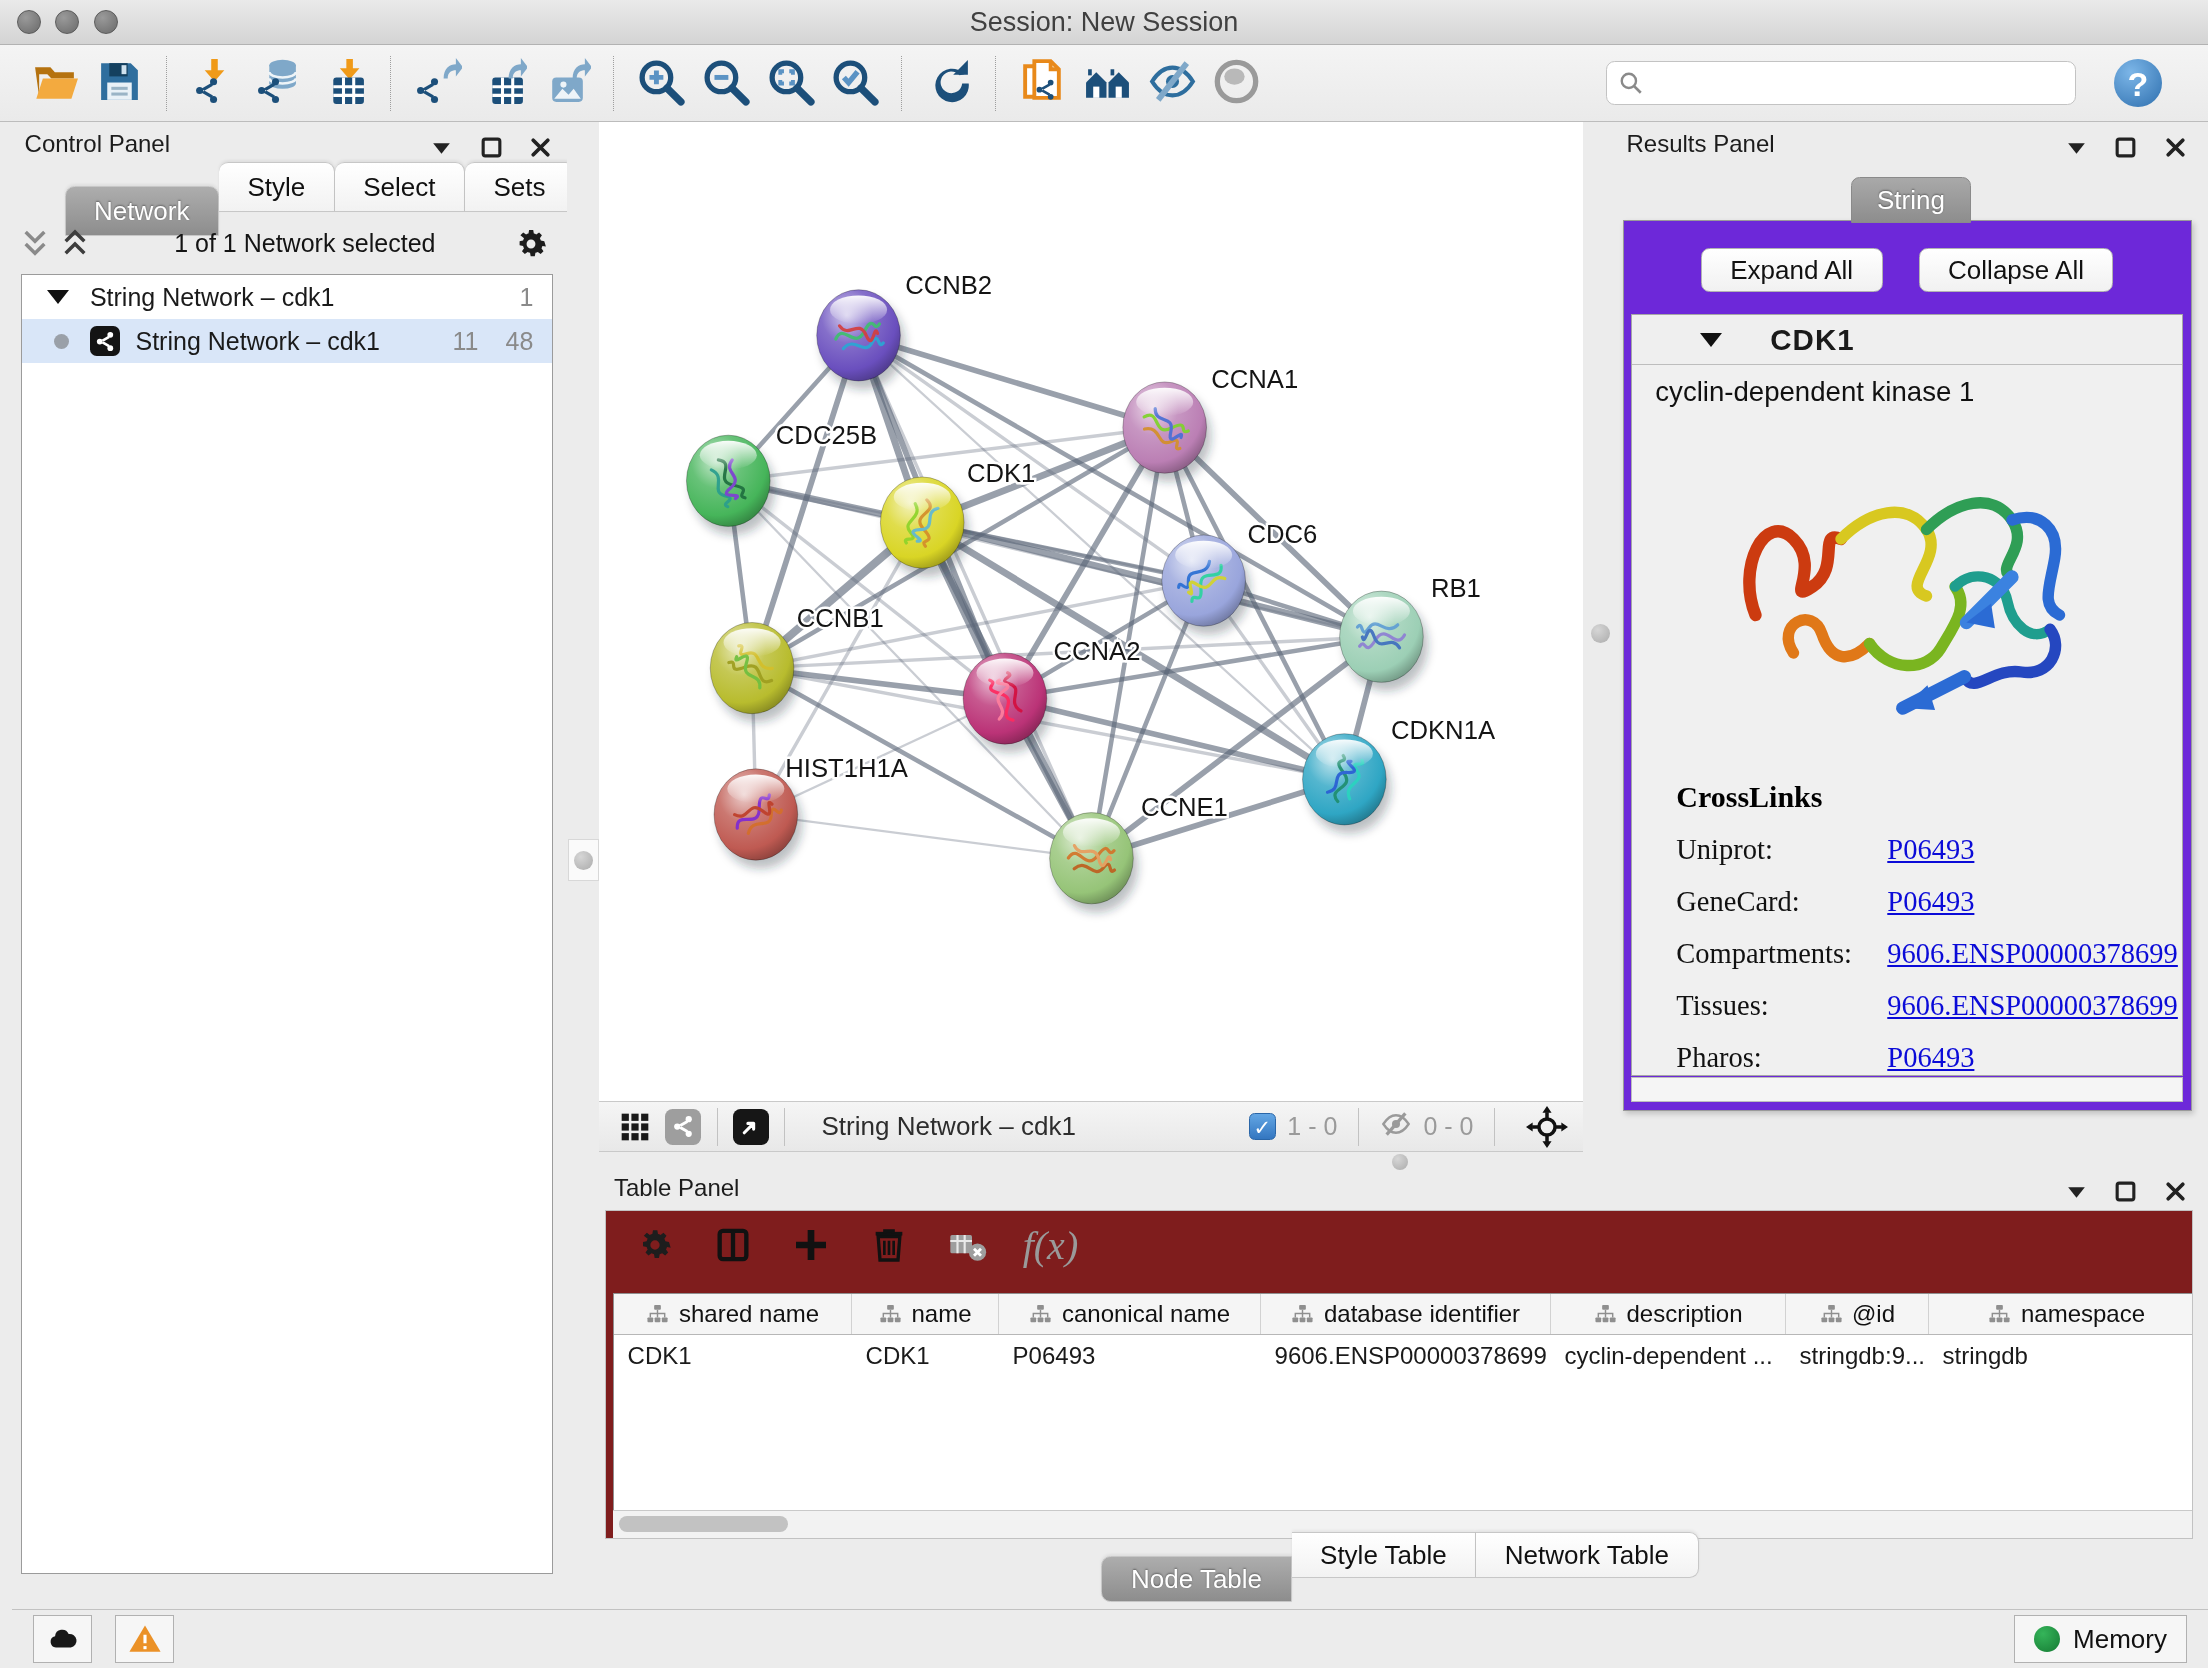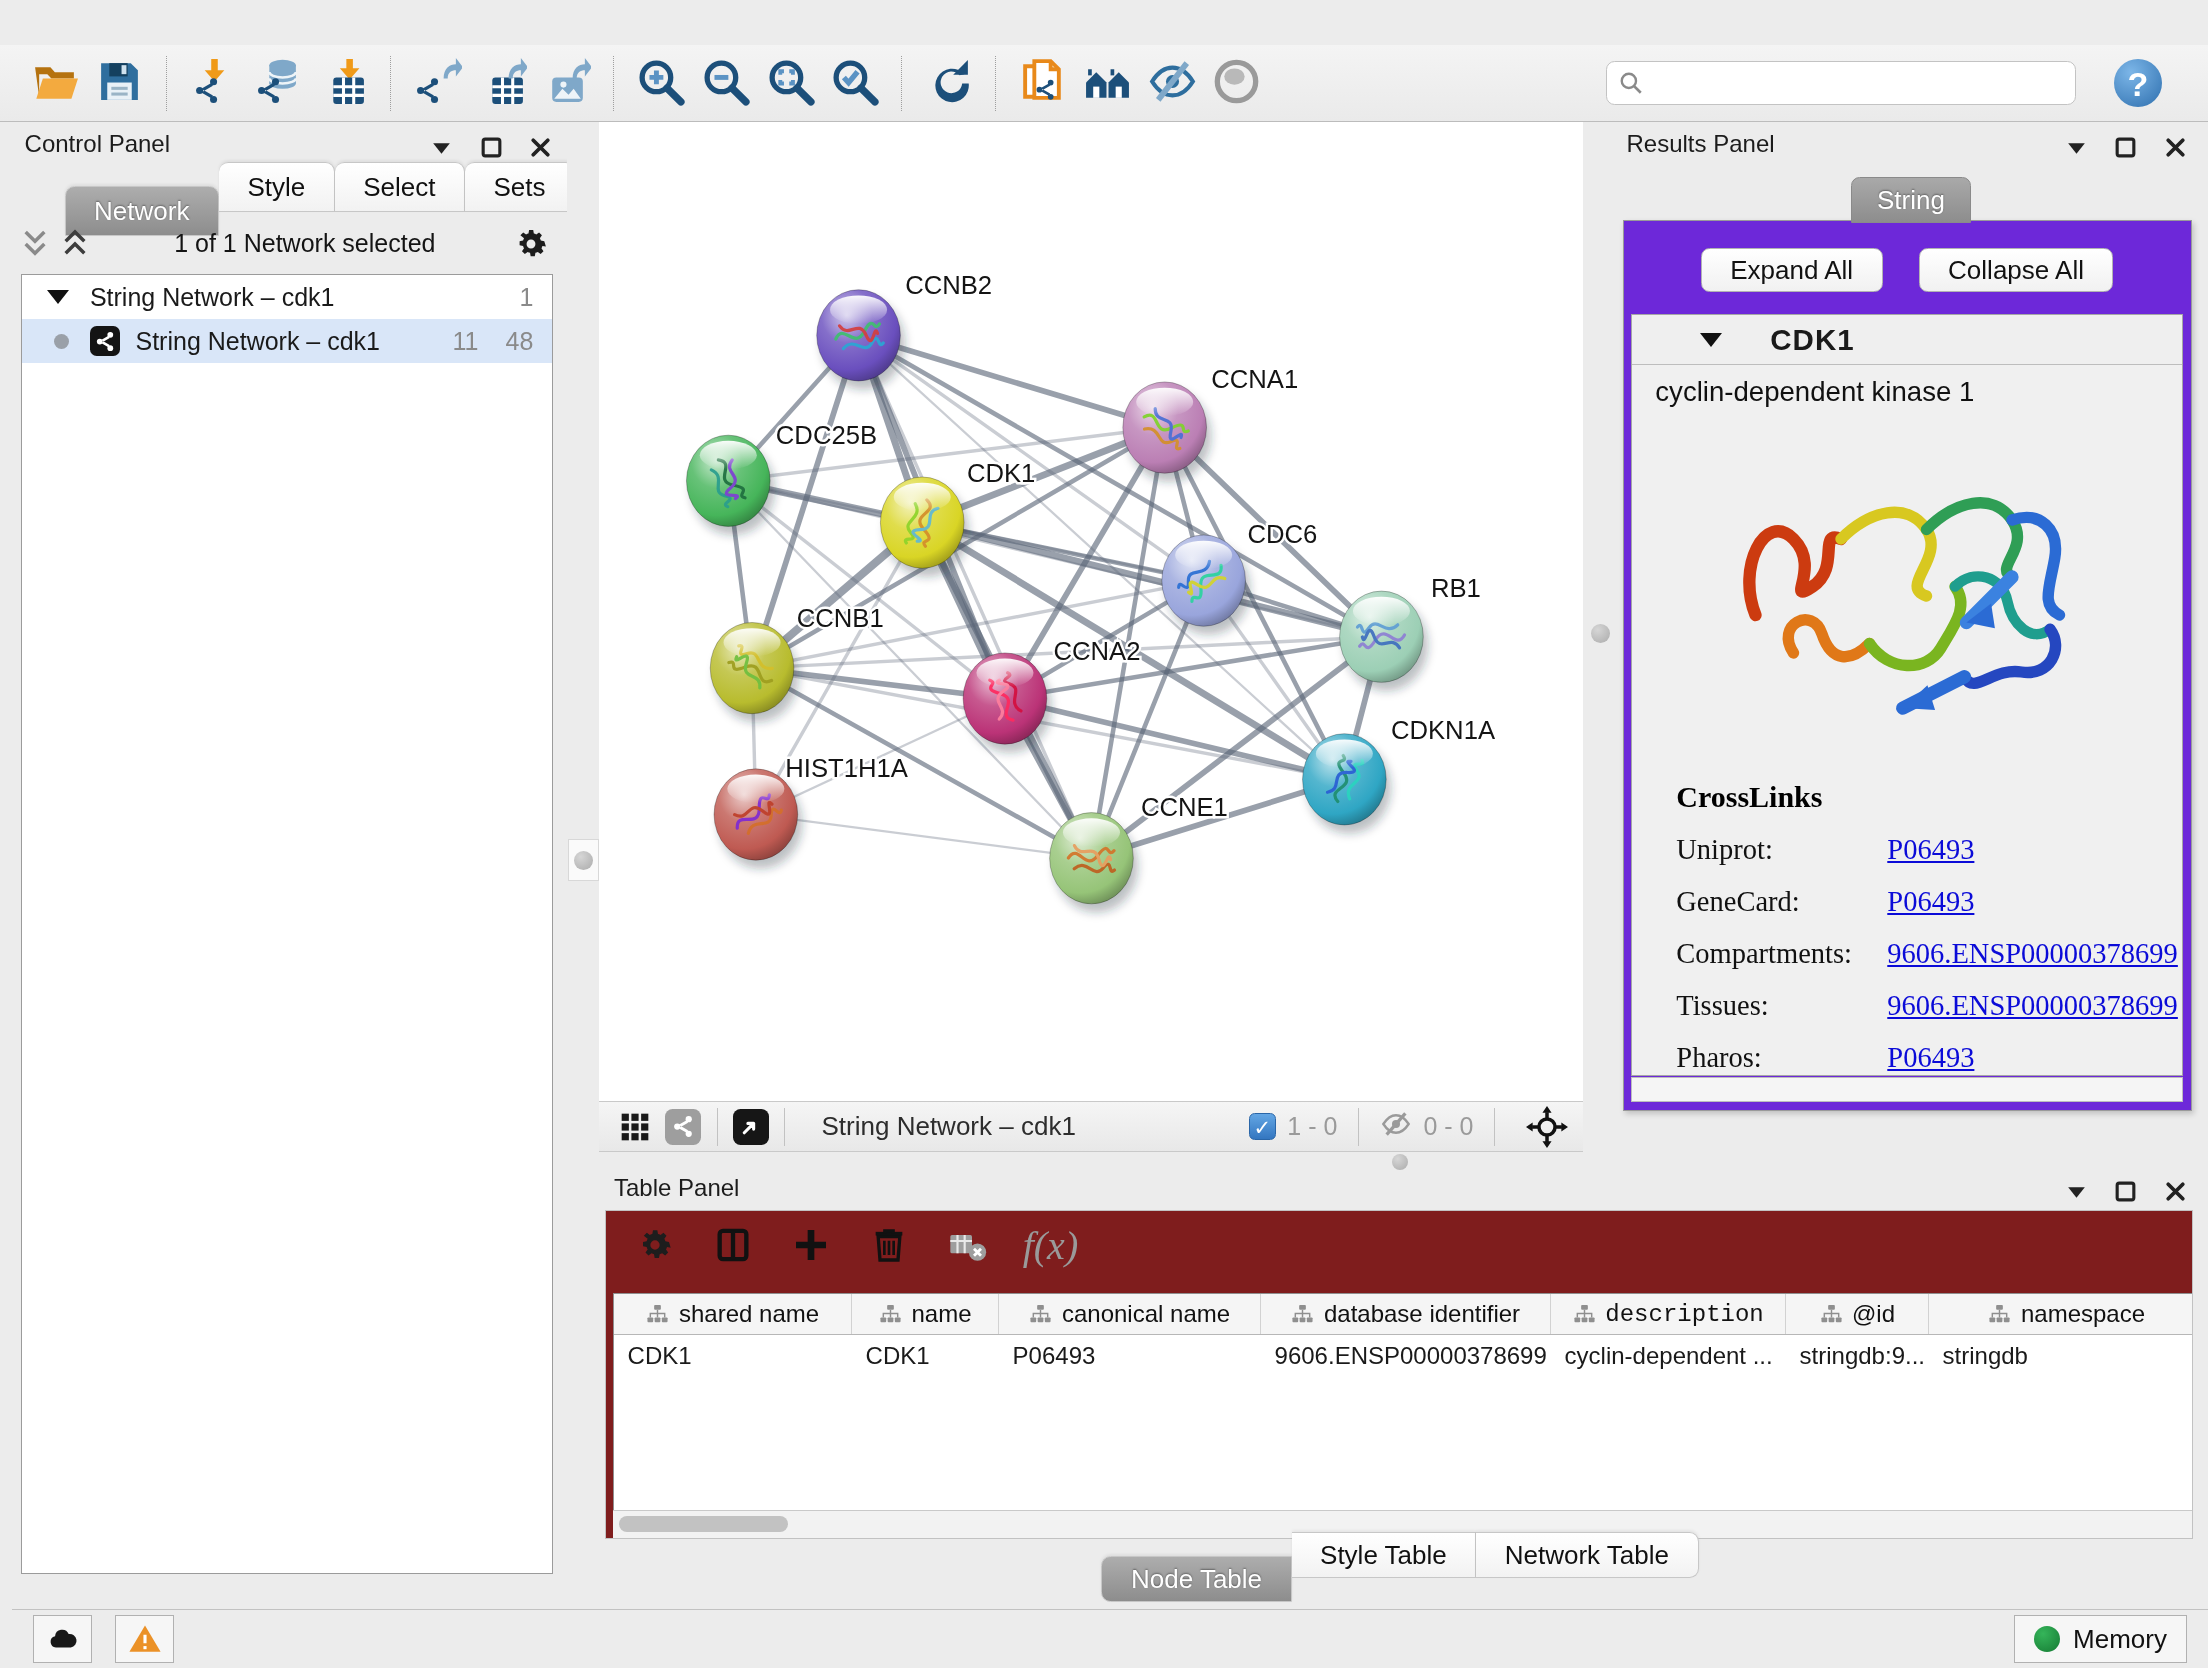--- a/index.html
+++ b/index.html
@@ -116,20 +116,28 @@
   .sb-btn{width:59px;height:48px;background:#f6f6f6;border:1.9px solid #b1b1b1;display:flex;align-items:center;justify-content:center;padding:0;}
   .sb-btn svg{width:34px;height:34px;}
   .memory-btn{margin-left:auto;height:48px;background:#f6f6f6;border:1.9px solid #b1b1b1;display:flex;align-items:center;gap:13.3px;padding:0 19px;font-size:26px;font-family:"Liberation Sans",sans-serif;color:#111;}
   .mem-dot{width:26px;height:26px;border-radius:50%;background:radial-gradient(circle at 35% 30%,#35b55a,#157a33);}
 </style>
 </head>
 <body>
 
 <div class="window">
 
+  <div class="titlebar">
+    <div class="lights">
+      <span class="light"></span>
+      <span class="light"></span>
+      <span class="light"></span>
+    </div>
+    <div class="win-title">Session: New Session</div>
+  </div>
 
   <div class="toolbar" id="main-toolbar">
     <button class="tbtn">
         <span><svg viewBox="0 0 24 24">
             <path d="M2 5h7.5l2.2 2.5H21v3H10l-2-2H4v11z" fill="#b5720f"></path>
             <path d="M5.8 10.5H23l-3.2 10H2.6z" fill="#f3aa3f"></path>
           </svg></span>
       </button>
       <button class="tbtn">
         <span><svg viewBox="0 0 24 24">
@@ -809,21 +817,21 @@
                     <rect x="8.5" y="2" width="7" height="5" rx="1"></rect>
                     <rect x="1.5" y="15" width="6" height="5" rx="1"></rect>
                     <rect x="9" y="15" width="6" height="5" rx="1"></rect>
                     <rect x="16.5" y="15" width="6" height="5" rx="1"></rect>
                   </g>
                   <path d="M12 7v4M12 11H4.5v4M12 11h7.5v4M12 11v4" stroke="#8f8f8f" stroke-width="1.5" fill="none"></path>
                 </svg>
               </span>
               <span>database identifier</span>
             </div>
-            <div class="t-hcell" style="width: 235px; font-family: Liberation Mono, monospace;">
+            <div class="t-hcell" style="width: 235px;">
               <span style="display:inline-flex;width:23px;height:23px">
                 <svg viewBox="0 0 24 24">
                   <g fill="#8f8f8f">
                     <rect x="8.5" y="2" width="7" height="5" rx="1"></rect>
                     <rect x="1.5" y="15" width="6" height="5" rx="1"></rect>
                     <rect x="9" y="15" width="6" height="5" rx="1"></rect>
                     <rect x="16.5" y="15" width="6" height="5" rx="1"></rect>
                   </g>
                   <path d="M12 7v4M12 11H4.5v4M12 11h7.5v4M12 11v4" stroke="#8f8f8f" stroke-width="1.5" fill="none"></path>
                 </svg>

